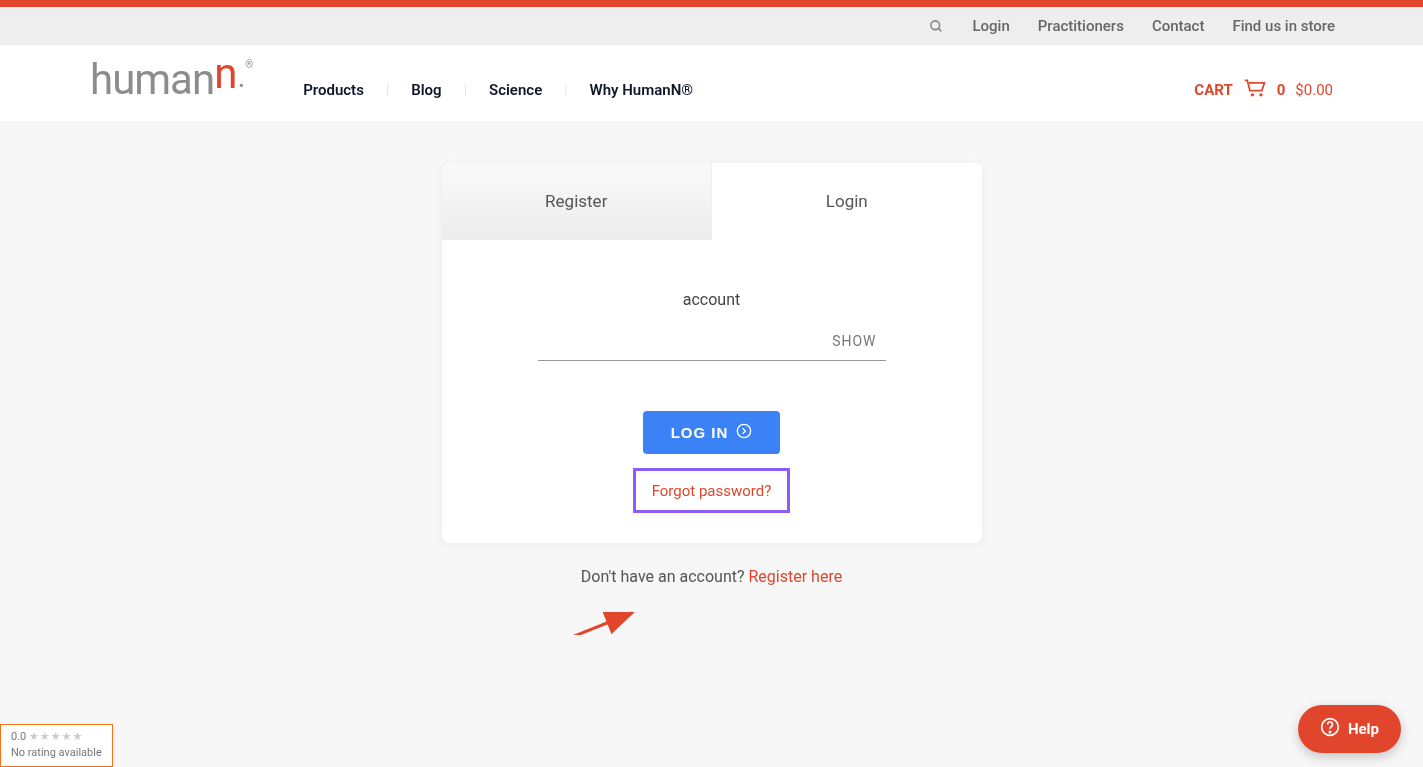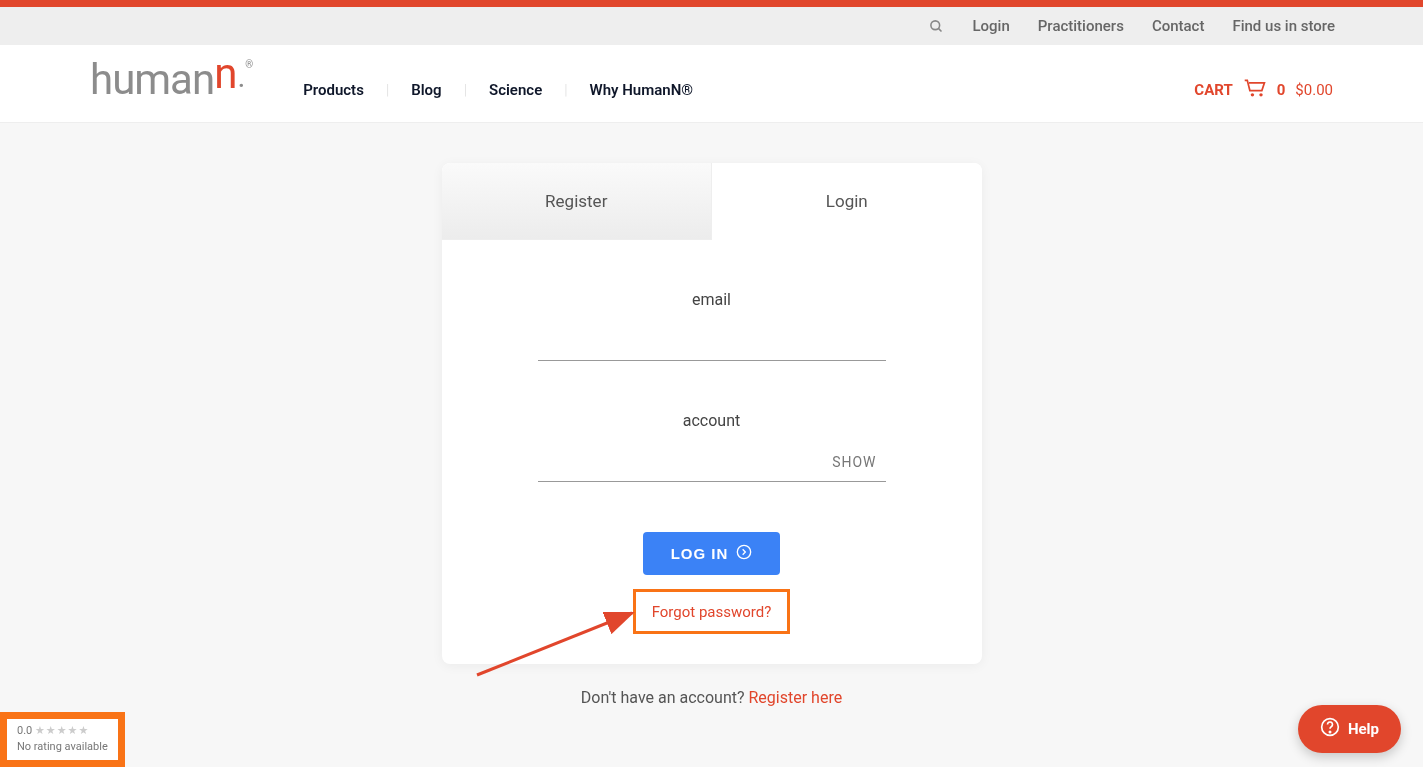--- a/index.html
+++ b/index.html
@@ -133,21 +133,21 @@
     border-radius: 4px;
     padding: 12px 28px;
     font-size: 15px;
     font-weight: 600;
     letter-spacing: 1px;
     margin: 0 auto;
     cursor: pointer;
   }
   .login-btn svg { width: 16px; height: 16px; }
   .forgot-wrap {
-    border: 3px solid #f97316;
+    border: 3px solid #8b5cf6;
     display: inline-block;
     padding: 10px 16px;
     margin-top: 14px;
   }
   .forgot-link { color: #e1462c; font-size: 15px; text-decoration: none; cursor: pointer; }
   .center { text-align: center; }
   .register-prompt {
     text-align: center;
     margin-top: 24px;
     font-size: 16px;
@@ -179,21 +179,21 @@
     box-shadow: 0 4px 12px rgba(0,0,0,0.2);
     cursor: pointer;
   }
   .help-widget svg { width: 20px; height: 20px; }
 
   .google-reviews {
     position: fixed;
     bottom: 0;
     left: 0;
     background: #fff;
-    border: 7px solid #f97316;
+    border: 1px solid #f97316;
     padding: 4px 10px 6px;
     font-size: 11px;
     color: #777;
     line-height: 1.4;
   }
   .stars { color: #ccc; letter-spacing: 1px; }
 </style>
 </head>
 <body>
 
@@ -245,26 +245,20 @@
 </div>
 
 <div class="content">
   <div>
     <div class="card">
       <div class="tabs">
         <div class="tab tab-inactive">Register</div>
         <div class="tab tab-active">Login</div>
       </div>
       <div class="form-area">
-        <div class="field">
-          <label class="field-label">email</label>
-          <div class="input-wrap">
-            <input type="text" class="text-input" autofocus="" style="">
-          </div>
-        </div>
         <div class="field">
           <label class="field-label">account</label>
           <div class="input-wrap">
             <input type="password" class="text-input" style="">
             <span class="show-btn">SHOW</span>
           </div>
         </div>
         <div class="center">
           <button class="login-btn">
             <span>LOG IN</span>

